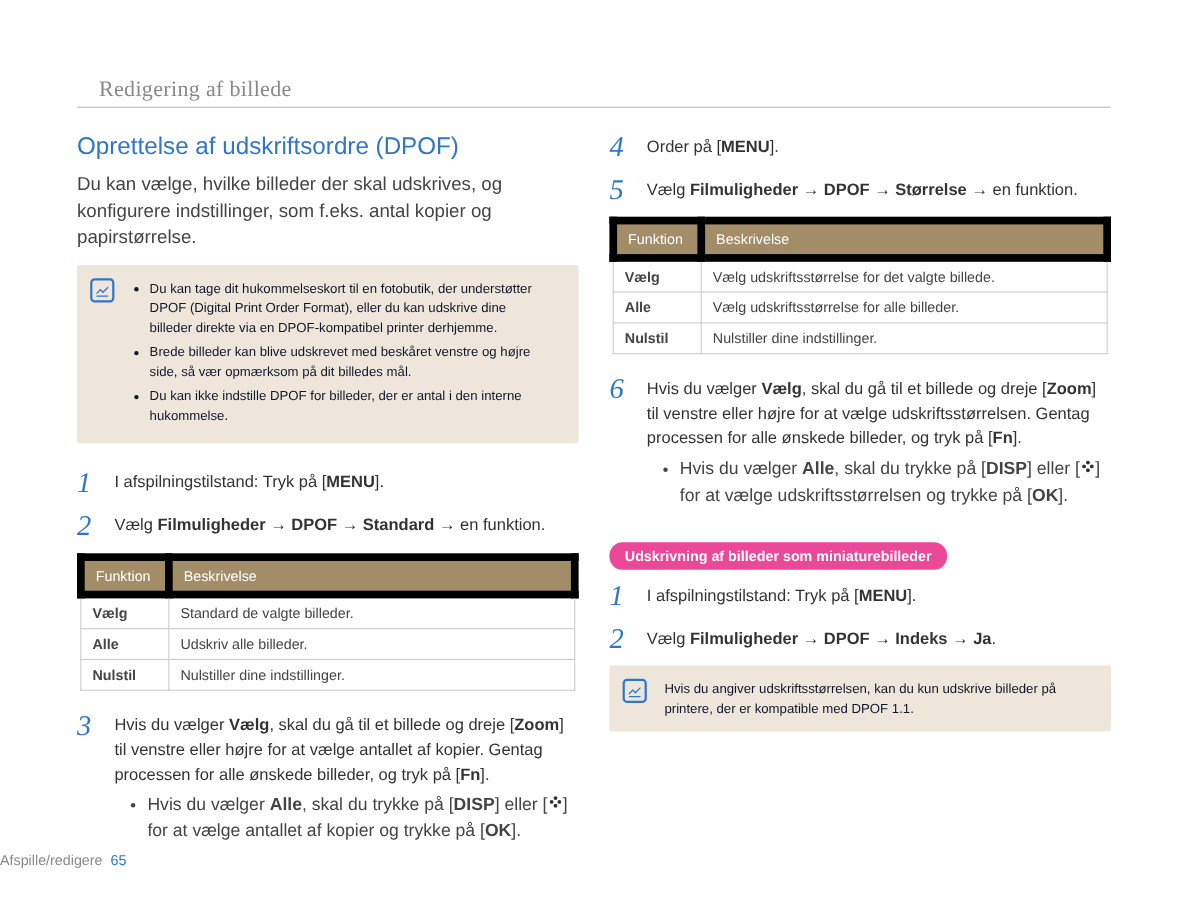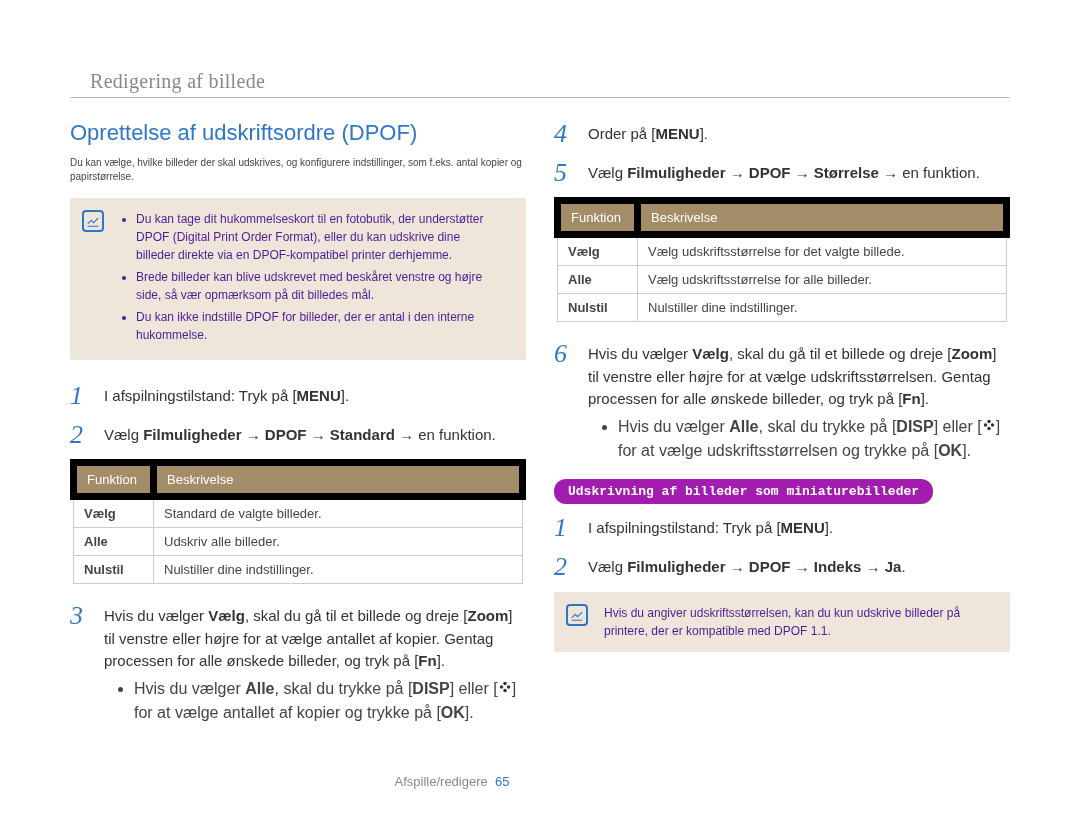--- a/index.html
+++ b/index.html
@@ -31,33 +31,33 @@
     gap: 28px;
   }
   .col { flex: 1; min-width: 0; }
   .section-title {
     color: #2f76c9;
     font-size: 22px;
     font-weight: 400;
     margin-bottom: 10px;
   }
   .intro {
-    font-size: 10px;
+    font-size: 17px;
     line-height: 1.4;
     color: #444;
     margin-bottom: 14px;
   }
   .notebox {
     background: #eee6db;
     border-radius: 2px;
     padding: 12px 30px 12px 50px;
     position: relative;
     font-size: 12px;
     line-height: 1.5;
-    color: #4c1d95;
+    color: #0f172a;
     margin-bottom: 22px;
   }
   .note-icon {
     position: absolute;
     left: 12px;
     top: 12px;
     width: 22px;
     height: 22px;
     border: 2px solid #2f76c9;
     border-radius: 4px;
@@ -114,39 +114,37 @@
     border: 7px solid #000000;
   }
   table.func td {
     border: 1px solid #ccc;
     padding: 6px 10px;
     color: #444;
   }
   table.func td:first-child { font-weight: bold; width: 80px; }
   .pill {
     display: inline-block;
-    background: #a21caf;
+    background: #ec4899;
     color: #fff;
     font-size: 13px;
     font-weight: bold;
     padding: 5px 14px;
     border-radius: 12px;
-    margin: 6px 0 10px 0;
-    font-family: Liberation Mono, monospace;
+    margin: 20px 0 10px 0;
   }
   .flower-icon {
     display:inline-block;
     vertical-align:middle;
   }
   .footer {
     position: absolute;
     bottom: 26px;
     left: 0;
     width: 904px;
-    text-align: center;
     font-size: 13px;
     color: #888;
   }
   .footer .pnum { color: #2f76c9; }
 </style>
 </head>
 <body>
 
 <div class="header-title">Redigering af billede</div>
 <hr class="hr">

